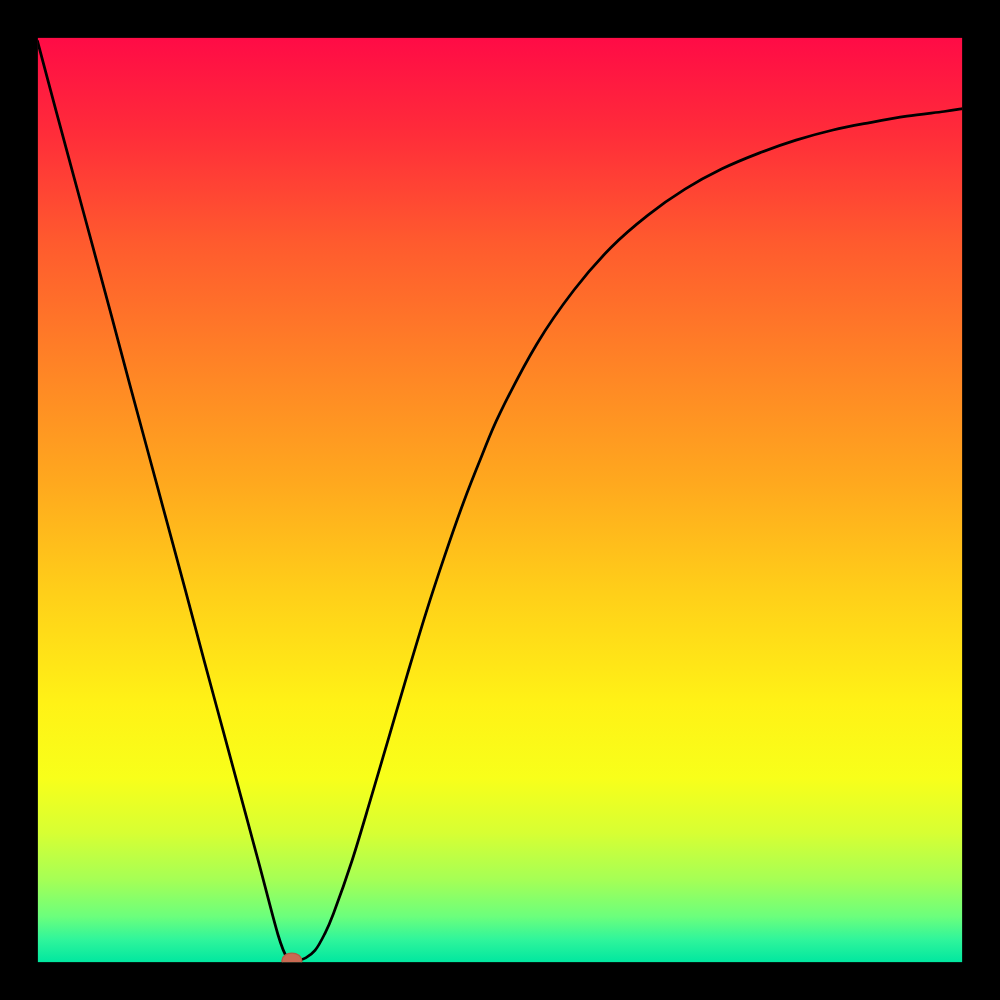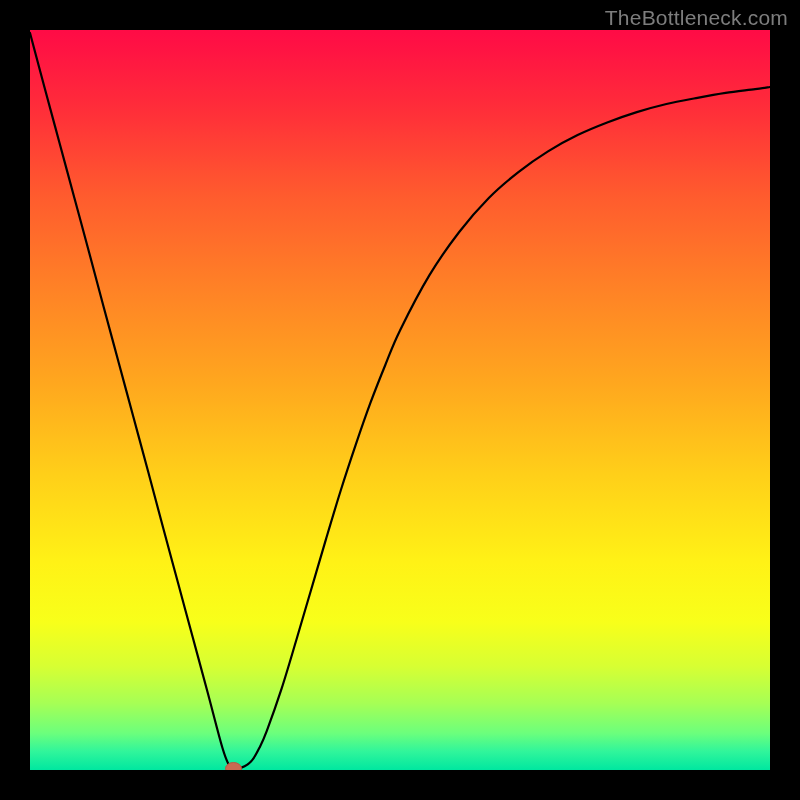--- a/index.html
+++ b/index.html
@@ -79,15 +79,14 @@
       <rect x="0" y="0" width="740" height="740" fill="url(#bgGrad)"></rect>
     </svg>
 
     <svg class="curve-svg" viewBox="0 0 740 740" preserveAspectRatio="none">
       <path id="curvePath" d="M 0.00 2.96 C 2.47 12.21, 9.87 40.08, 14.80 58.46 C 19.73 76.84, 24.67 94.97, 29.60 113.22 C 34.53 131.47, 39.47 149.73, 44.40 167.98 C 49.33 186.23, 54.27 204.36, 59.20 222.74 C 64.13 241.12, 69.07 259.86, 74.00 278.24 C 78.93 296.62, 83.87 314.75, 88.80 333.00 C 93.73 351.25, 98.67 369.51, 103.60 387.76 C 108.53 406.01, 113.47 424.14, 118.40 442.52 C 123.33 460.90, 128.27 479.64, 133.20 498.02 C 138.13 516.40, 143.07 534.53, 148.00 552.78 C 152.93 571.03, 157.87 589.29, 162.80 607.54 C 167.73 625.79, 172.67 643.92, 177.60 662.30 C 182.53 680.68, 188.70 705.47, 192.40 717.80 C 196.10 730.13, 197.33 732.85, 199.80 736.30 C 202.27 739.75, 204.73 738.52, 207.20 738.52 C 209.67 738.52, 212.13 737.66, 214.60 736.30 C 217.07 734.94, 219.53 733.46, 222.00 730.38 C 224.47 727.30, 226.93 722.73, 229.40 717.80 C 231.87 712.87, 233.10 710.65, 236.80 700.78 C 240.50 690.91, 246.67 673.77, 251.60 658.60 C 256.53 643.43, 261.47 626.29, 266.40 609.76 C 271.33 593.23, 276.27 576.21, 281.20 559.44 C 286.13 542.67, 291.07 525.65, 296.00 509.12 C 300.93 492.59, 305.87 475.94, 310.80 460.28 C 315.73 444.62, 320.67 429.69, 325.60 415.14 C 330.53 400.59, 335.47 386.28, 340.40 372.96 C 345.33 359.64, 350.27 347.31, 355.20 335.22 C 360.13 323.13, 362.60 315.49, 370.00 300.44 C 377.40 285.39, 389.73 261.34, 399.60 244.94 C 409.47 228.54, 419.33 214.85, 429.20 202.02 C 439.07 189.19, 448.93 177.97, 458.80 167.98 C 468.67 157.99, 478.53 149.85, 488.40 142.08 C 498.27 134.31, 508.13 127.53, 518.00 121.36 C 527.87 115.19, 537.73 109.89, 547.60 105.08 C 557.47 100.27, 567.33 96.32, 577.20 92.50 C 587.07 88.68, 596.93 85.22, 606.80 82.14 C 616.67 79.06, 626.53 76.34, 636.40 74.00 C 646.27 71.66, 656.13 69.93, 666.00 68.08 C 675.87 66.23, 685.73 64.38, 695.60 62.90 C 705.47 61.42, 717.80 60.19, 725.20 59.20 C 732.60 58.21, 737.53 57.35, 740.00 56.98" fill="none" stroke="#000000" stroke-width="2.2" stroke-linejoin="round" stroke-linecap="round"></path>
       <ellipse id="markerDot" cx="203.50" cy="738.52" rx="8" ry="6" fill="#c96a52" stroke="#b55b44" stroke-width="1"></ellipse>
     </svg>
 
   </div>
 
-  <div class="watermark">TheBottleneck.com</div>
 
 </div>
 
 </body></html>

